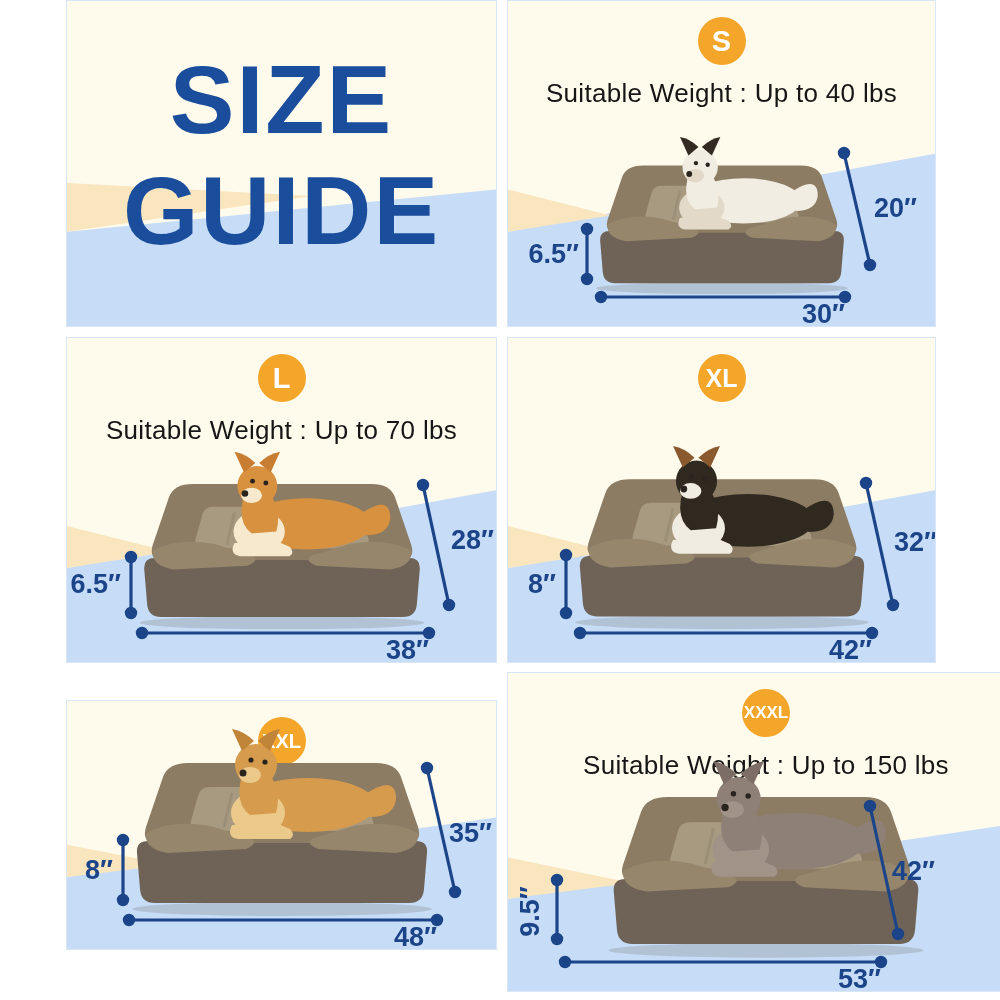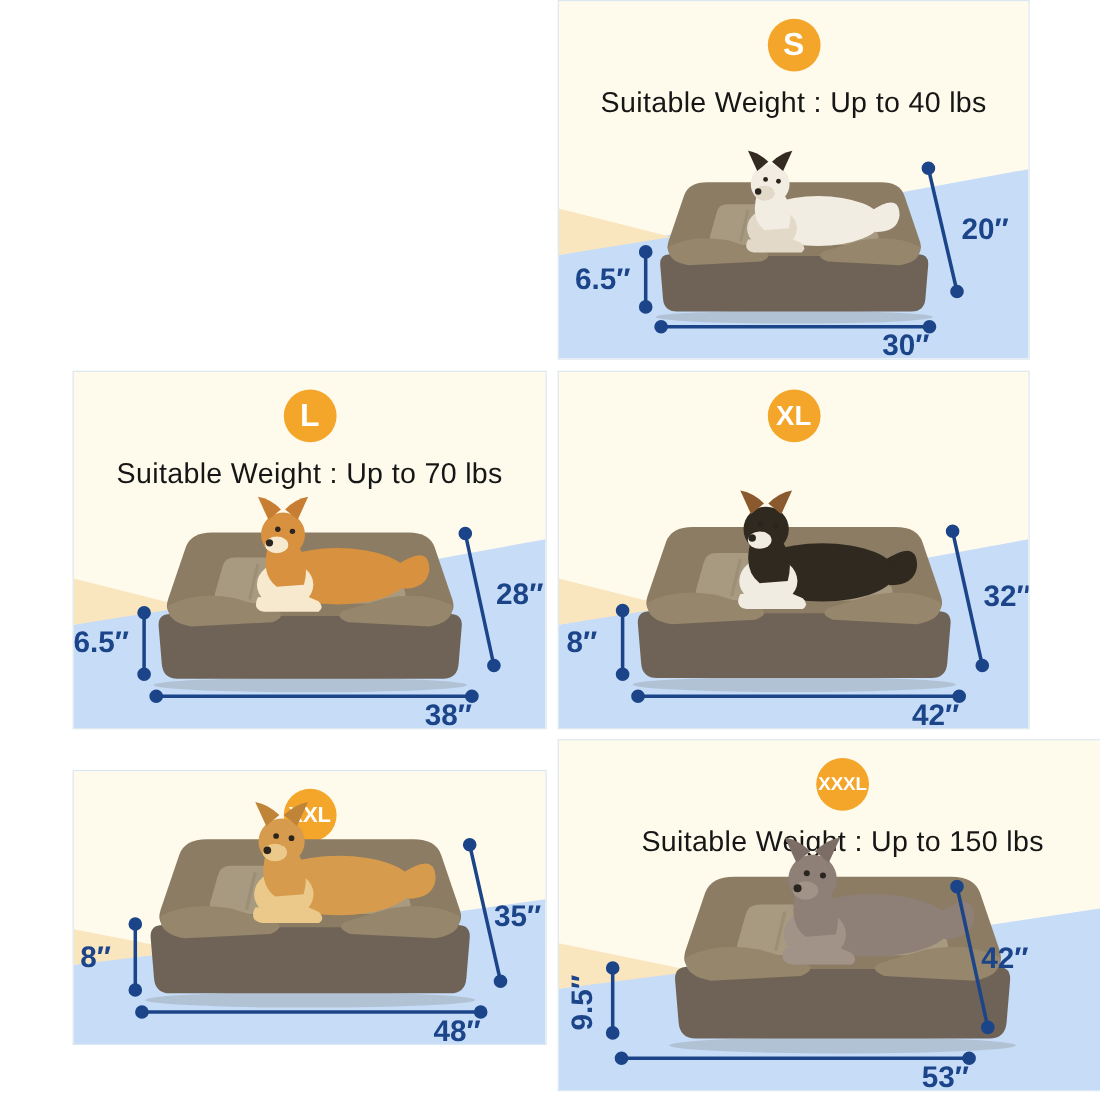--- a/index.html
+++ b/index.html
@@ -33,21 +33,21 @@
     position:relative;z-index:1;margin-top:13px;text-align:center;
     font-size:26px;font-weight:normal;color:var(--ink);letter-spacing:.3px;
   }
   .bed-area{position:absolute;left:0;right:0;bottom:4px;height:215px;z-index:1;}
   .bed{
     position:absolute;left:calc(50% - 170px);bottom:22px;width:340px;height:200px;
     transform-origin:bottom center;transform:scale(var(--bs,1));
   }
   .dims{position:absolute;left:0;top:0;width:430px;height:215px;}
   .dim{position:absolute;font-weight:bold;font-size:27px;color:var(--dim);white-space:nowrap;}
-  .dim-h{text-align:center;}
+  .dim-h{text-align:right;}
   .dim-w{text-align:right;}
   .dim-h.rot{transform:rotate(-90deg);transform-origin:center center;text-align:center;}
 </style>
 </head>
 <body>
 
 <svg width="0" height="0" style="position:absolute">
   <symbol id="bed-symbol" viewBox="0 0 340 200">
     <ellipse cx="170" cy="186" rx="150" ry="7" fill="rgba(90,80,60,0.18)"></ellipse>
     <path d="M36 118 H304 Q316 118 315 130 L312 166 Q311 180 297 180 H43 Q29 180 28 166 L25 130 Q24 118 36 118 Z" fill="var(--bed-base,#6E6356)"></path>
@@ -68,20 +68,28 @@
       <ellipse cx="138" cy="52" rx="11" ry="8" fill="var(--dog2,#EED)"></ellipse>
       <circle cx="131" cy="50" r="3.5" fill="#2A241E"></circle>
       <circle cx="139" cy="37" r="2.6" fill="#2A241E"></circle>
       <circle cx="153" cy="39" r="2.6" fill="#2A241E"></circle>
     </g>
   </symbol>
 </svg>
 
 <div class="canvas" style="--accent: #F4A62A; --dim: #1B4489; --title: #1A4E9C; --cream: #FFFBEC; --sky: #C6DCF7; --peach: #F9E5BE; --ink: #161616; --bed-rim: #8C7C64; --bed-cushion: #A79A80; --bed-base: #6E6356; --bed-arm: #95866C;">
 
+  <section class="panel title-panel" style="left:66px;top:0;width:431px;height:327px">
+    <div class="bg-blue"></div>
+    <div class="bg-peach"></div>
+    <h1 class="big-title">
+      <div>SIZE</div>
+      <div>GUIDE</div>
+    </h1>
+  </section>
 
   <section class="panel size-panel" style="left: 507px; top: 0px; width: 429px; height: 327px; --dog1: #F2EDE3; --dog2: #E3D9C8; --dog3: #332A22;">
     <div class="bg-blue"></div>
     <div class="bg-peach"></div>
     <div class="badge">
         <span style="font-size:29px">S</span>
       </div>
     <div class="weight">Suitable Weight : Up to 40 lbs</div>
     <div class="bed-area">
       <svg class="bed" style="--bs:.84" viewBox="0 0 340 200">

